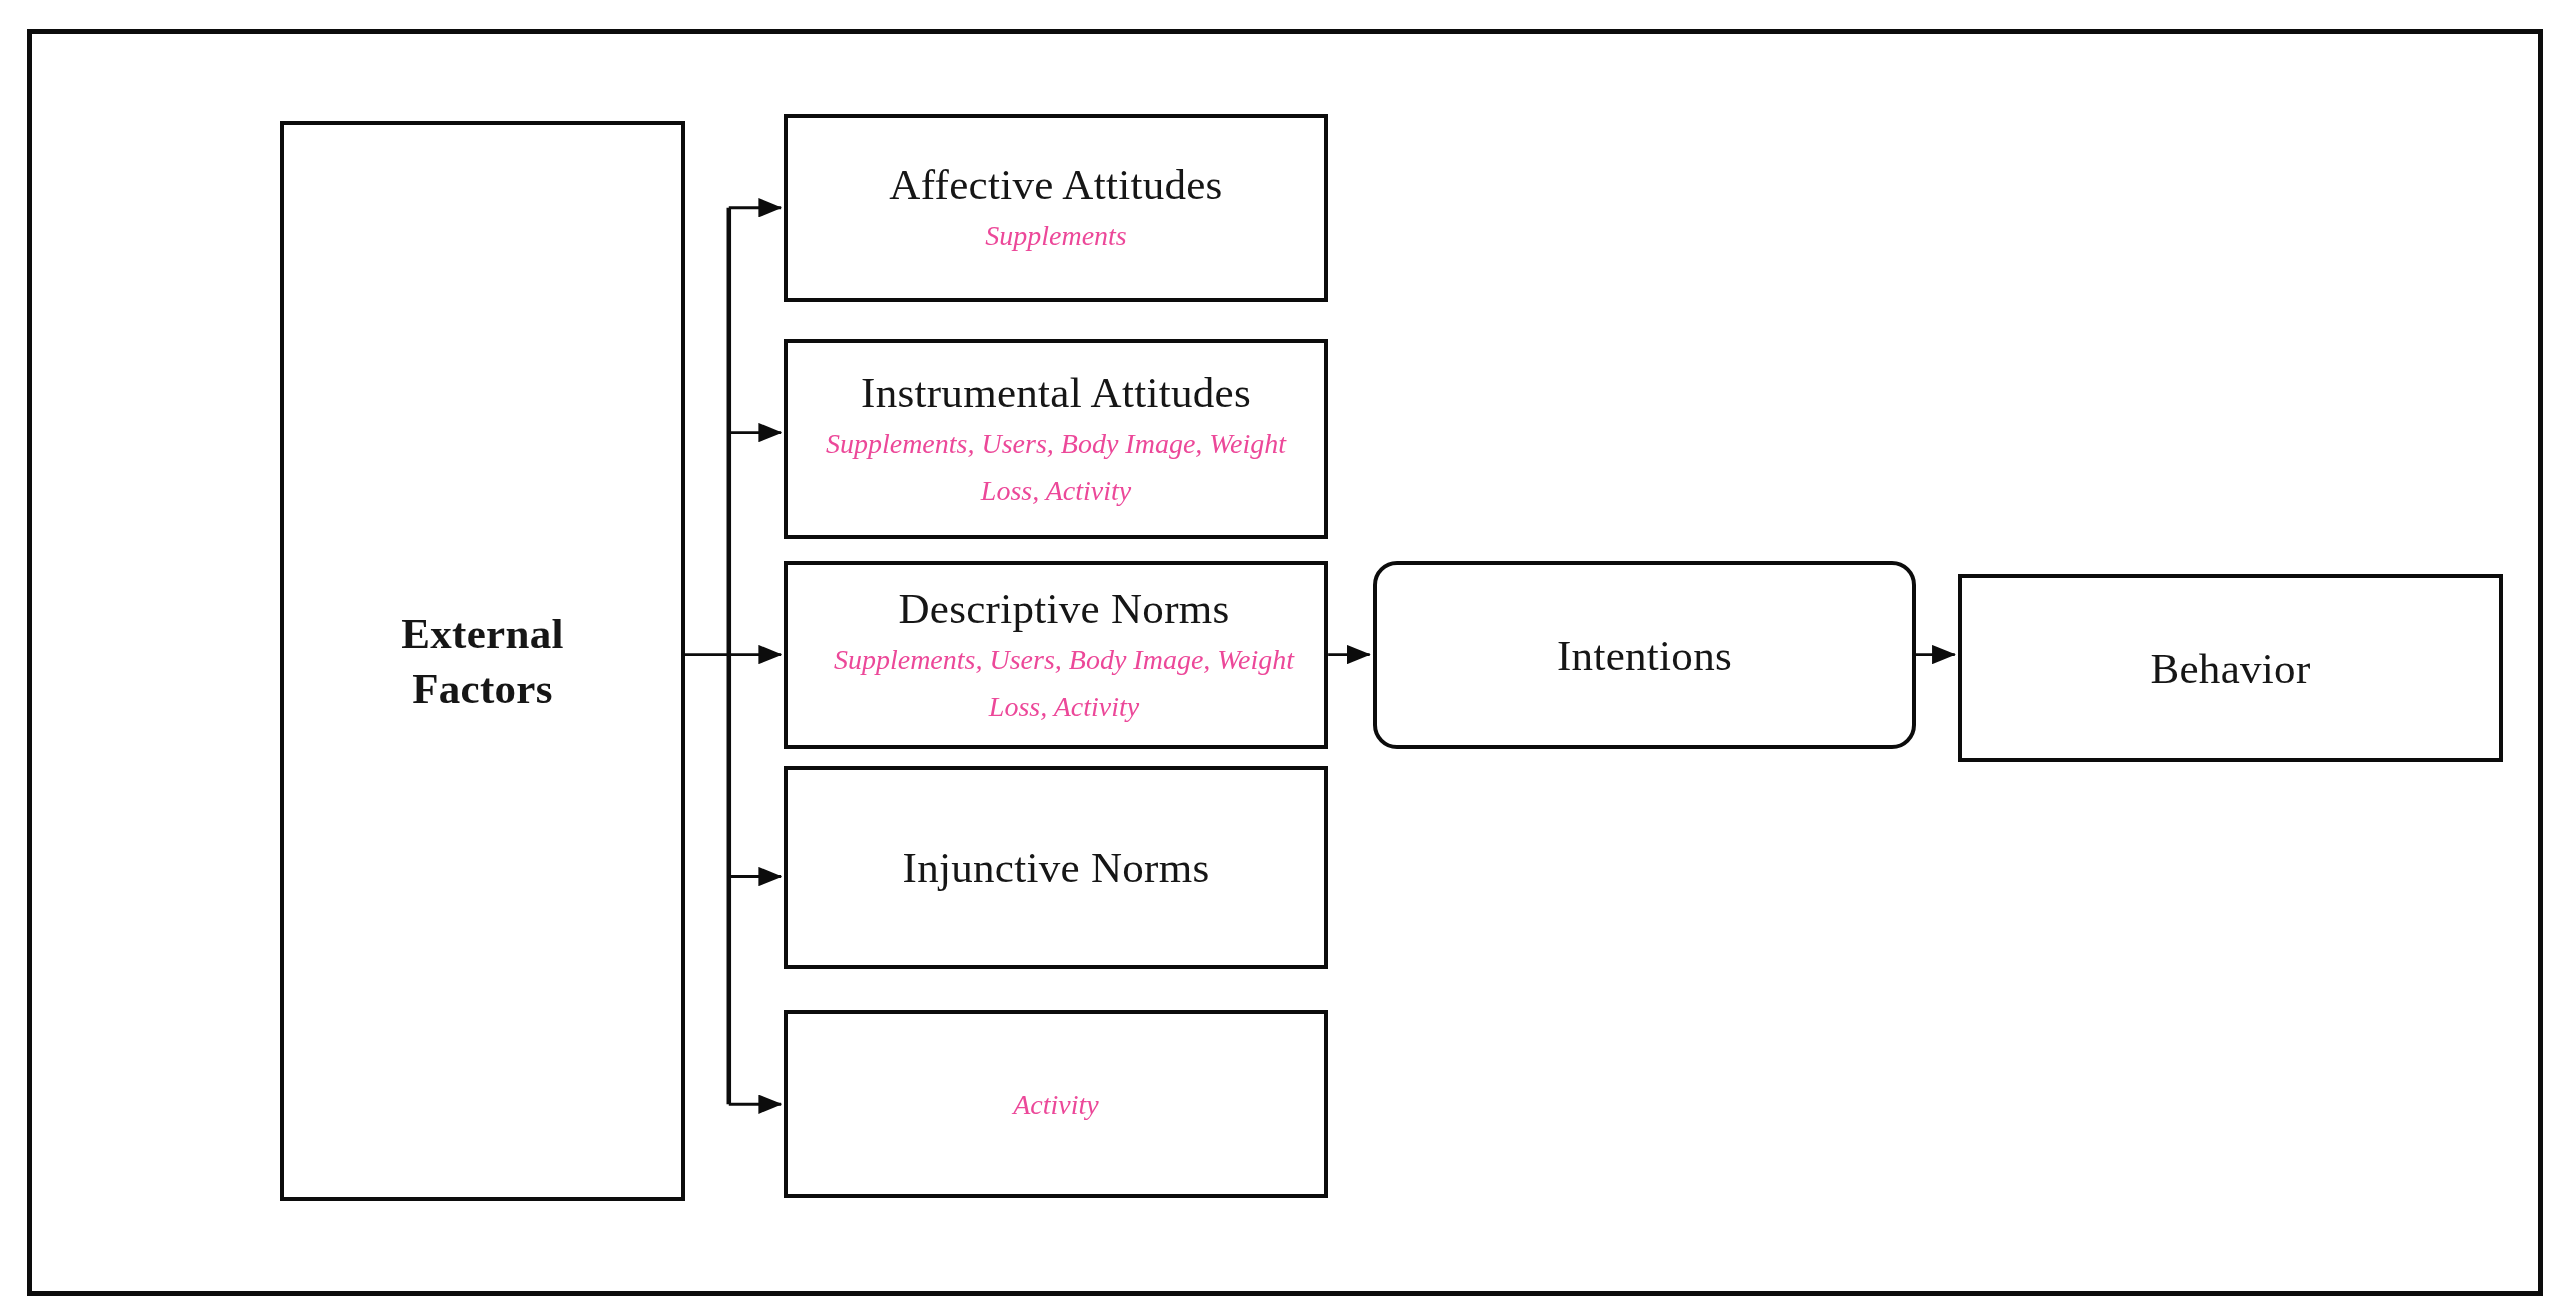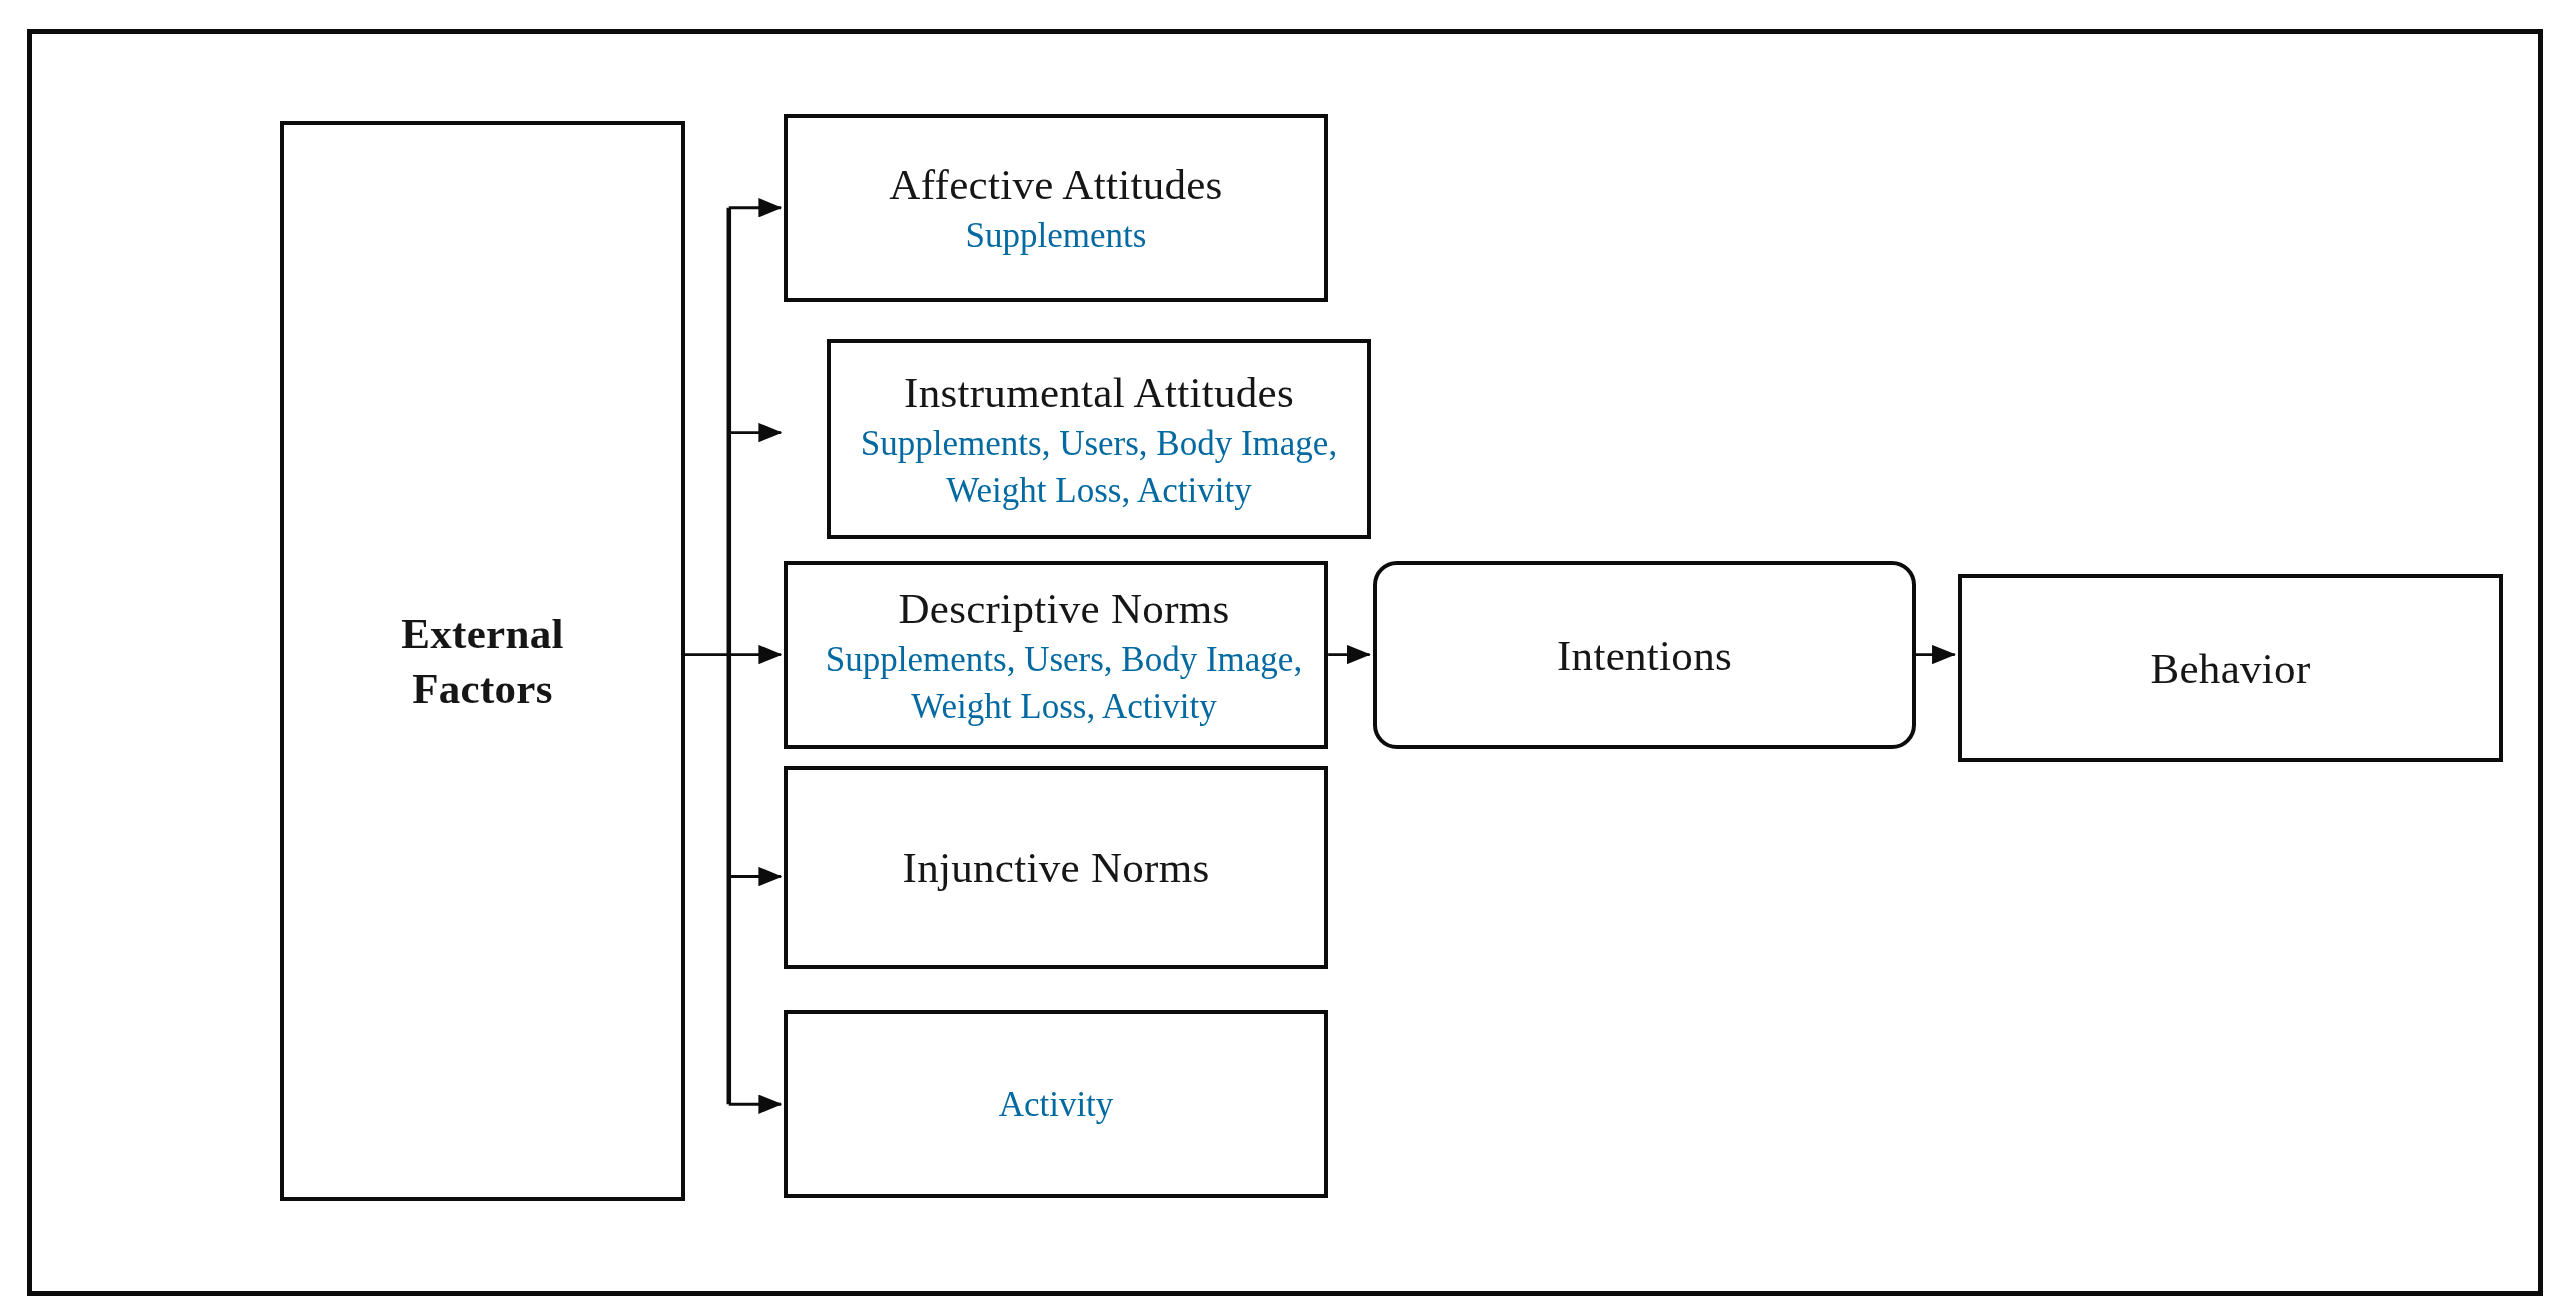--- a/index.html
+++ b/index.html
@@ -39,29 +39,30 @@
     text-align: center;
     z-index: 2;
   }
   .box-title {
     font-size: 43px;
     line-height: 55px;
     color: #161616;
     letter-spacing: 0.3px;
   }
   .box-subtitle {
-    font-size: 35px;
+    font-style: italic;
+    font-size: 28px;
     line-height: 47px;
-    color: #0369a1;
+    color: #ec4899;
     max-width: 501px;
   }
   #external-box   { left: 280px;  top: 121px; width: 405px; height: 1080px; font-weight: bold; }
   #external-box .box-title { max-width: 239px; }
   #box-affective    { left: 784px; top: 114px;  width: 544px; height: 188px; }
-  #box-instrumental { left: 827px; top: 339px;  width: 544px; height: 200px; }
+  #box-instrumental { left: 784px; top: 339px;  width: 544px; height: 200px; }
   #box-descriptive  { left: 784px; top: 561px;  width: 544px; height: 188px; padding-left: 16px; }
   #box-injunctive   { left: 784px; top: 766px; width: 544px; height: 203px; }
   #box-pbc          { left: 784px; top: 1010px; width: 544px; height: 188px; }
   #box-pbc .box-title { max-width: 467px; }
   #intentions-box { left: 1373px; top: 561px; width: 543px; height: 188px; border-radius: 24px; }
   #behavior-box   { left: 1958px; top: 561px; width: 545px; height: 188px; margin-top: 13px; }
   #connectors {
     position: absolute;
     left: 0; top: 0;
     width: 2576px;

